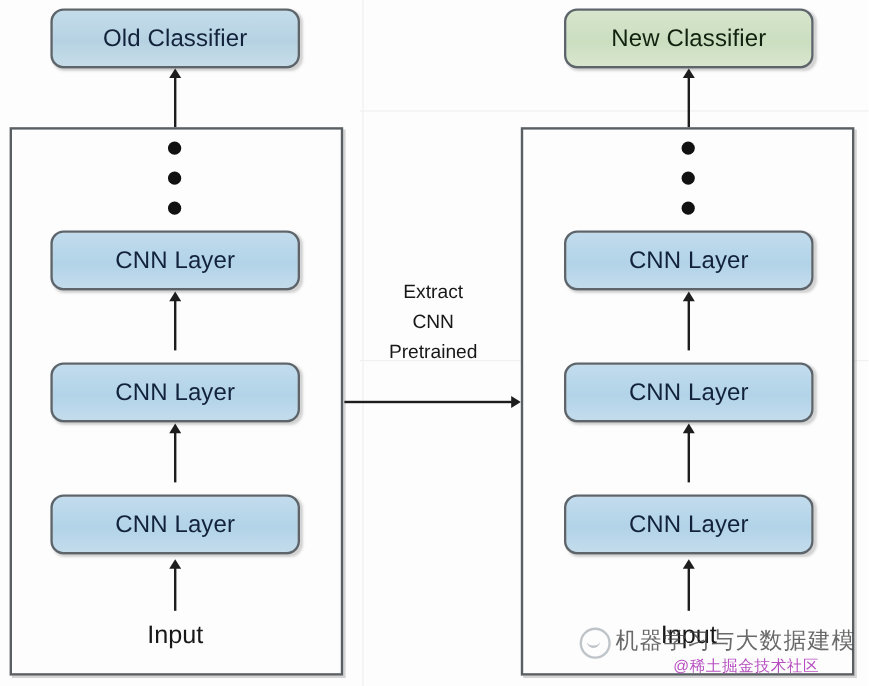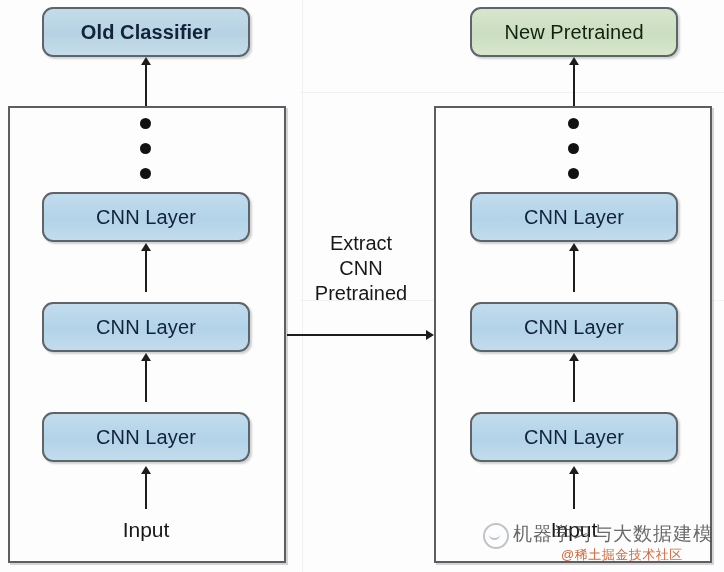--- a/index.html
+++ b/index.html
@@ -42,21 +42,20 @@
     display: flex;
     align-items: center;
     justify-content: center;
     color: #12223a;
     font-size: 20px;
     letter-spacing: 0.1px;
     box-shadow: 2px 2px 2px rgba(130,130,130,0.35);
   }
   .node.blue-classifier {
     background: linear-gradient(180deg, #c3dcea 0%, #b6d2e2 55%, #c6dde9 100%);
-    font-weight: bold;
   }
   .node.green-classifier {
     background: linear-gradient(180deg, #d7e5cc 0%, #cbdec0 55%, #d8e6cd 100%);
     color: #11220f;
   }
   .node.cnn-layer {
     background: linear-gradient(180deg, #c2dced 0%, #b2d3e8 55%, #c3dcec 100%);
   }
 
   
@@ -115,42 +114,42 @@
   .plain-label {
     position: absolute;
     color: #181818;
     font-size: 21px;
     text-align: center;
     white-space: nowrap;
   }
   .extract-label {
     position: absolute;
     color: #181818;
-    font-size: 20px;
+    font-size: 16px;
     line-height: 25px;
     text-align: center;
     width: 160px;
   }
 
   
   .watermark {
     position: absolute;
     color: #404040;
     opacity: 0.78;
     white-space: nowrap;
     pointer-events: none;
   }
   .wm-main {
     font-size: 19px;
     letter-spacing: 1px;
   }
   .wm-sub {
     font-size: 13px;
     letter-spacing: 0.5px;
-    color: #c2410c;
+    color: #a21caf;
   }
   .wm-logo {
     position: absolute;
     width: 22px;
     height: 22px;
     border: 2px solid #b0b6bb;
     border-radius: 50%;
     opacity: 0.8;
   }
   .wm-logo::after {
@@ -209,21 +208,21 @@
 
   <div class="extract-label" style="left:281px; top:231px;">
     <div>Extract</div>
     <div>CNN</div>
     <div>Pretrained</div>
   </div>
 
   <div class="h-arrow" style="left:287px; top:334px; width:140px;"></div>
 
   <div class="node green-classifier" style="left:470px; top:7px; width:208px; height:50px;">
-    <span>New Pretrained</span>
+    <span>New Classifier</span>
   </div>
 
   <div class="v-arrow" style="left:573px; top:64px; height:44px;"></div>
 
   <div class="cnn-container" style="left:434px; top:106px; width:278px; height:457px;"></div>
 
   <div class="dots" style="left:568px; top:118px;">
     <div class="dot"></div>
     <div class="dot"></div>
     <div class="dot"></div>

